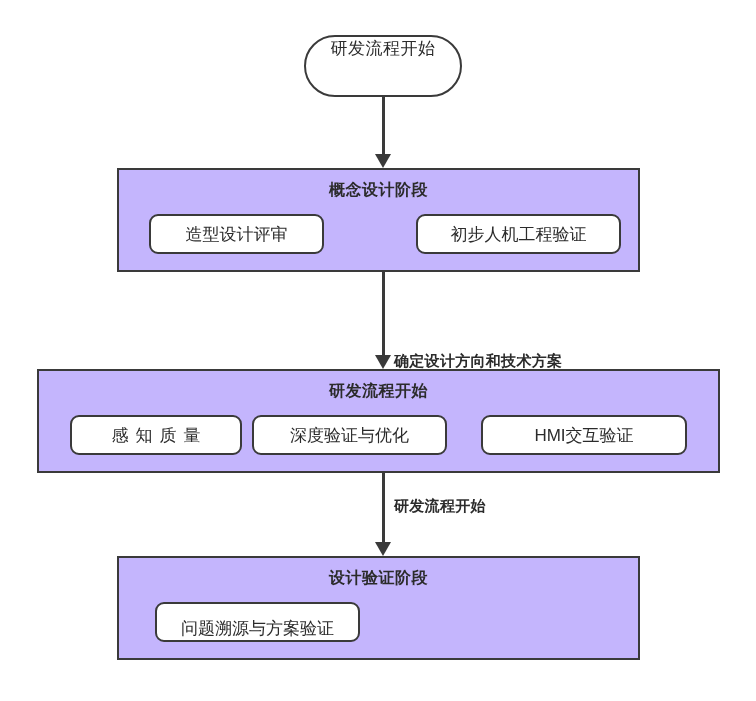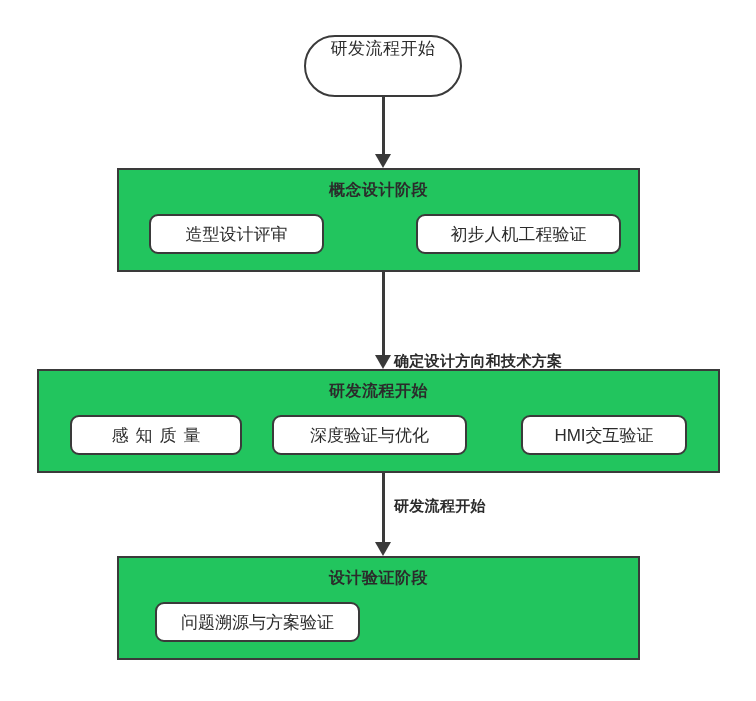--- a/index.html
+++ b/index.html
@@ -44,21 +44,21 @@
     color: #2b2b2b;
     letter-spacing: 0.5px;
     white-space: nowrap;
   }
 
   
   .stage {
     position: absolute;
     box-sizing: border-box;
     border: 2.5px solid #3a3a3a;
-    background: #22c55e;
+    background: #c4b5fd;
   }
   .stage-title {
     position: absolute;
     left: 0;
     right: 0;
     top: 10px;
     text-align: center;
     font-size: 16px;
     font-weight: bold;
     color: #2b2b2b;
@@ -98,27 +98,27 @@
   #stage-1 { left: 117px; top: 168px; width: 523px; height: 104px; }
   #stage-1 .stage-items { left: 30px; right: 17px; }
   #s1-item-0 { width: 175px; }
   #s1-item-1 { width: 205px; }
 
   
   #stage-2 { left: 37px; top: 369px; width: 683px; height: 104px; }
   #stage-2 .stage-items { left: 31px; right: 31px; }
   #s2-item-0 { width: 172px; }
   #s2-item-1 { width: 195px; }
-  #s2-item-2 { width: 166px; margin-left: 24px; }
+  #s2-item-2 { width: 206px; margin-left: 24px; }
 
   
   #stage-3 { left: 117px; top: 556px; width: 523px; height: 104px; }
   #stage-3 .stage-items { left: 36px; right: 36px; }
   #s3-item-0 { width: 182px; }
-  #s3-item-1 { width: 205px; }
+  #s3-item-1 { width: 205px; align-items: flex-end; }
 
   
   .arrow {
     position: absolute;
     left: 381px;
     width: 4px;
   }
   .arrow-line {
     position: absolute;
     left: 1px;

